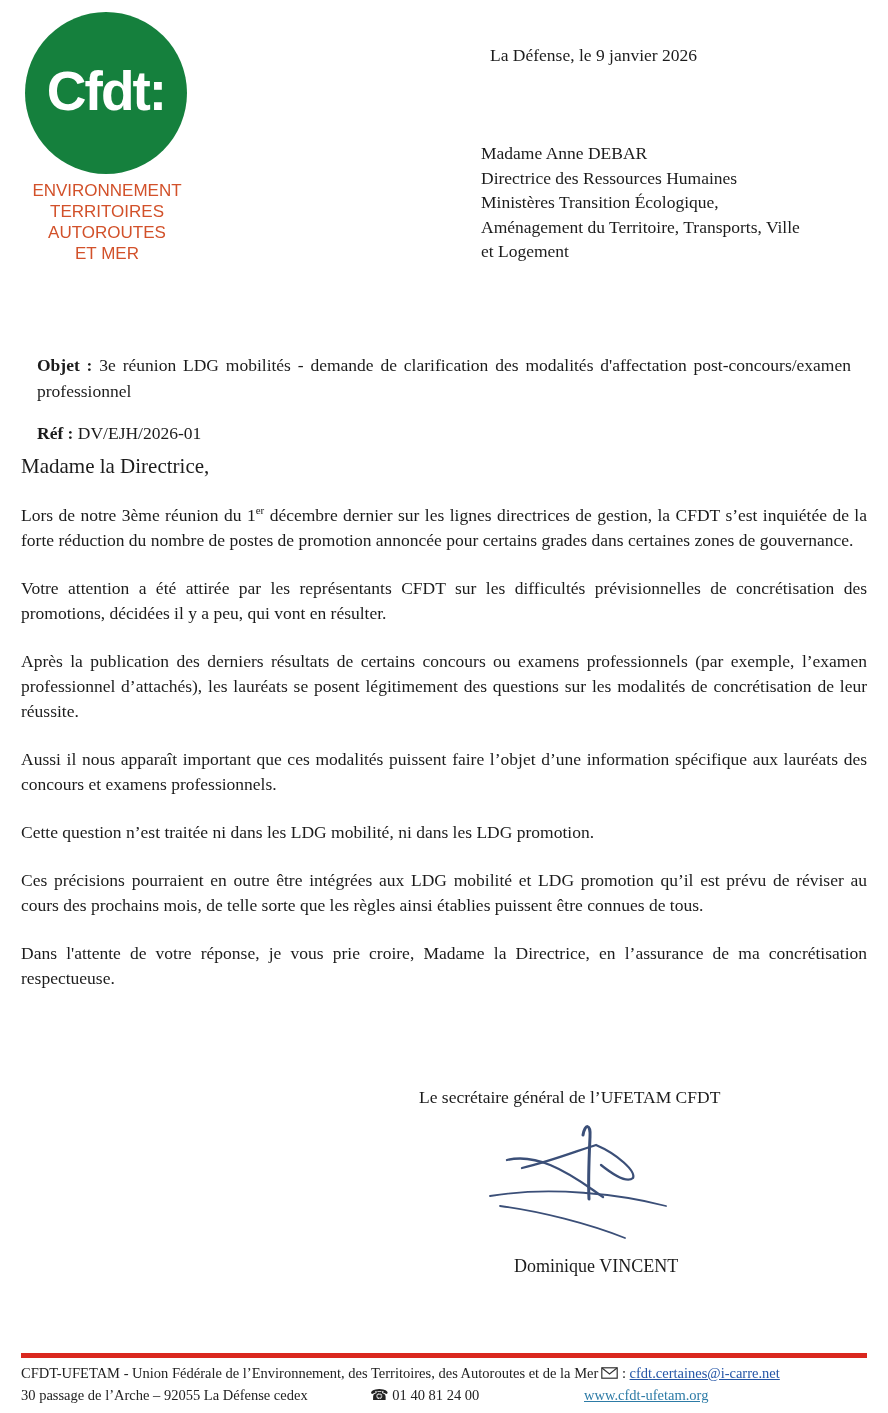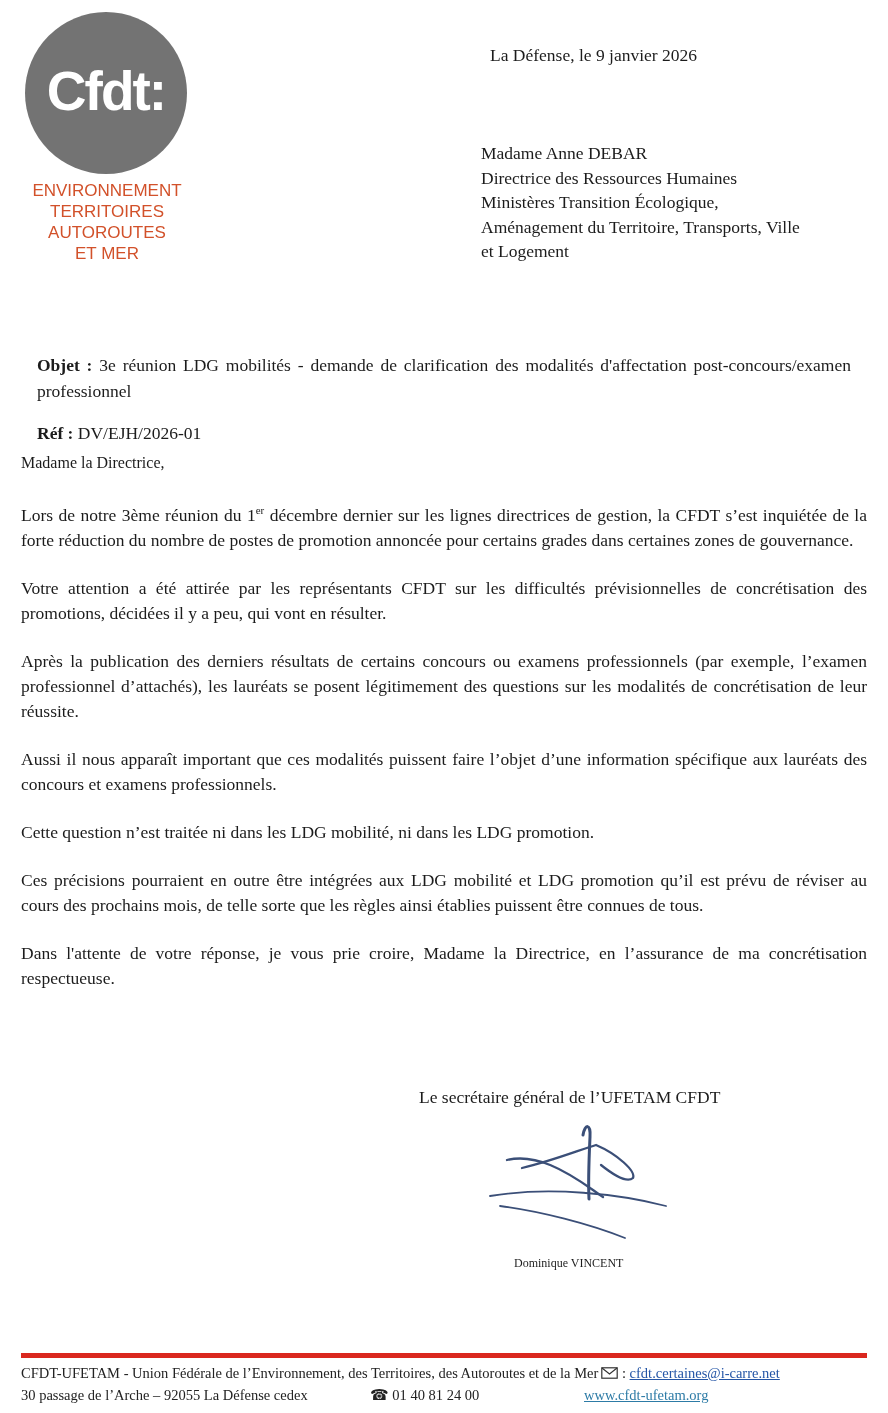--- a/index.html
+++ b/index.html
@@ -3,47 +3,47 @@
 <meta charset="utf-8">
 <style>
   html,body{margin:0;padding:0;background:#ffffff;}
   body{
     width:888px;height:1413px;position:relative;overflow:hidden;
     font-family:"Liberation Serif", serif;color:#1c1c1c;
   }
   
   .logo-circle{
     position:absolute;left:25px;top:12px;width:162px;height:162px;
-    border-radius:50%;background:#737373;
+    border-radius:50%;background:#15803d;
     display:flex;align-items:center;justify-content:center;
   }
   .logo-word{
     font-family:"Liberation Sans", sans-serif;font-weight:bold;
     color:#ffffff;font-size:55px;letter-spacing:-2px;transform:translateY(-2px);
   }
   .logo-sub{
     position:absolute;left:12px;top:180px;width:190px;text-align:center;
     font-family:"Liberation Sans", sans-serif;font-weight:normal;
     color:#d2512a;font-size:17px;line-height:21px;letter-spacing:0px;
   }
   .date-line{position:absolute;left:490px;top:45px;font-size:17.5px;}
   .recipient{position:absolute;left:481px;top:141px;font-size:17.5px;line-height:24.5px;}
   
   .subject{position:absolute;left:21px;top:336px;width:846px;font-size:17.5px;line-height:26px;}
   .subject p{margin:16px;text-align:justify;}
   .bold{font-weight:bold;}
   
-  .greeting{position:absolute;left:21px;top:454px;font-size:16px;}
+  .greeting{position:absolute;left:21px;top:454px;font-size:21px;}
   .body-text{position:absolute;left:21px;top:503px;width:846px;}
   .body-text p{margin:0 0 23px 0;font-size:17.5px;line-height:25px;text-align:justify;}
   .body-text sup{font-size:11px;line-height:0;}
   
   .sig-title{position:absolute;left:419px;top:1087px;font-size:17.5px;}
   .sig-draw{position:absolute;left:440px;top:1115px;width:270px;height:135px;}
-  .sig-name{position:absolute;left:514px;top:1256px;font-size:12px;}
+  .sig-name{position:absolute;left:514px;top:1256px;font-size:18px;}
   
   .footer-rule{position:absolute;left:21px;top:1353px;width:846px;height:5px;background:#da281f;}
   .footer{position:absolute;left:21px;top:1362px;width:846px;font-size:14.5px;line-height:22px;color:#222;}
   .footer-line1{white-space:nowrap;}
   .footer a{text-decoration:underline;}
   .email-link{color:#2455a6;}
   .site-link{color:#2d7ba6;}
   .footer-line2{position:relative;height:22px;}
   .f-address{position:absolute;left:0;top:0;white-space:nowrap;}
   .f-phone{position:absolute;left:349px;top:0;white-space:nowrap;}

